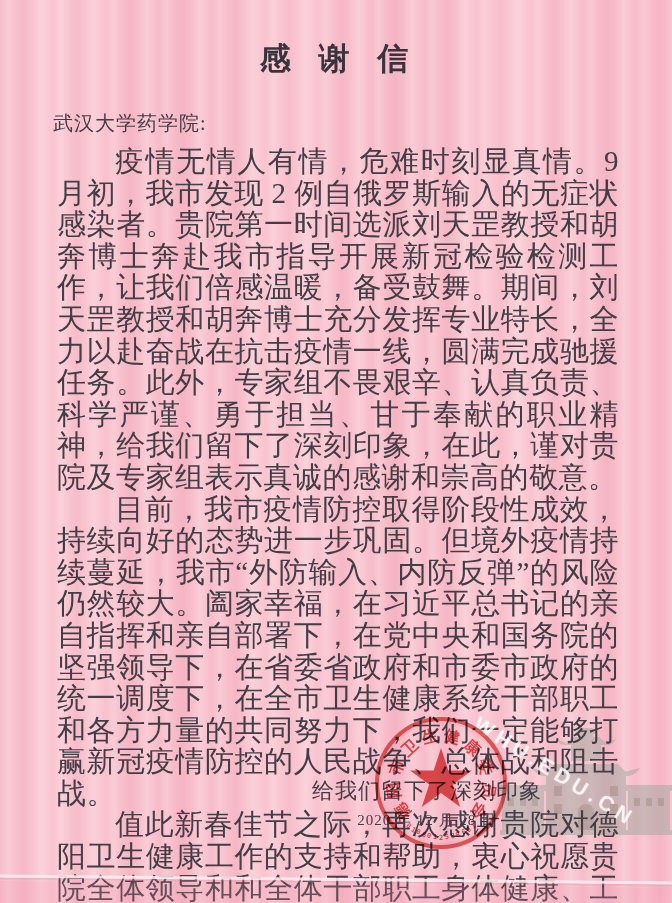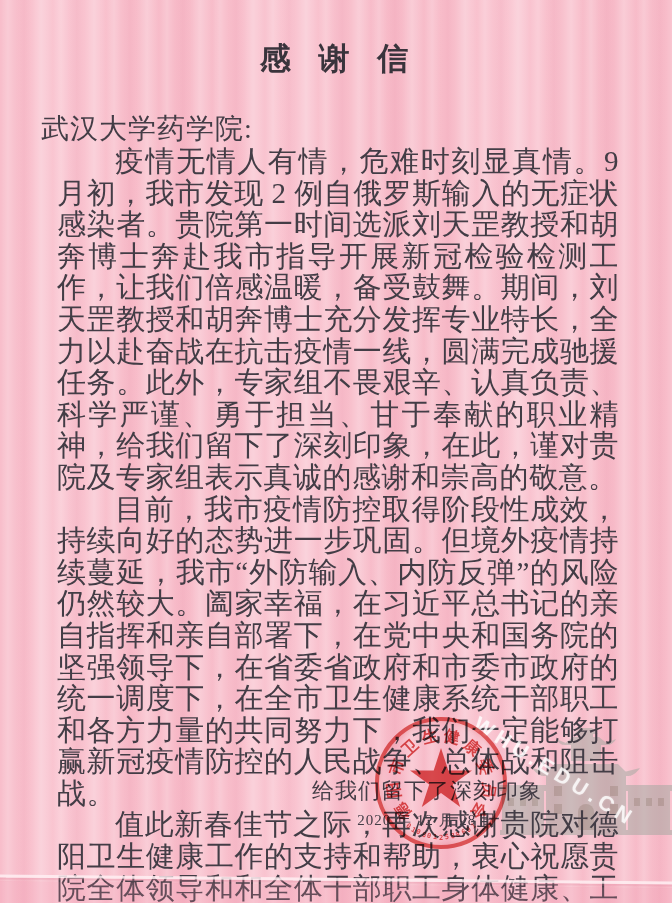--- a/index.html
+++ b/index.html
@@ -33,22 +33,22 @@
   }
   .title{
     position:absolute;top:38px;left:0;right:0;z-index:2;
     text-align:center;
     font-size:31px;font-weight:bold;
     letter-spacing:10px;
     color:#39343c;
     padding-left:6px;
   }
   .salutation{
-    position:absolute;top:110px;left:41px;z-index:2;
-    font-size:28px;letter-spacing:1px;
+    position:absolute;top:110px;left:53px;z-index:2;
+    font-size:20px;letter-spacing:1px;
   }
   .body-text{
     position:absolute;top:146px;left:57px;width:562px;z-index:2;
     font-size:29px;line-height:31.6px;
     text-align:justify;letter-spacing:0.5px;
   }
   .body-text p{margin:0;text-indent:2em;}
   .sign-block{
     position:absolute;top:776px;right:130px;z-index:3;
     text-align:center;

